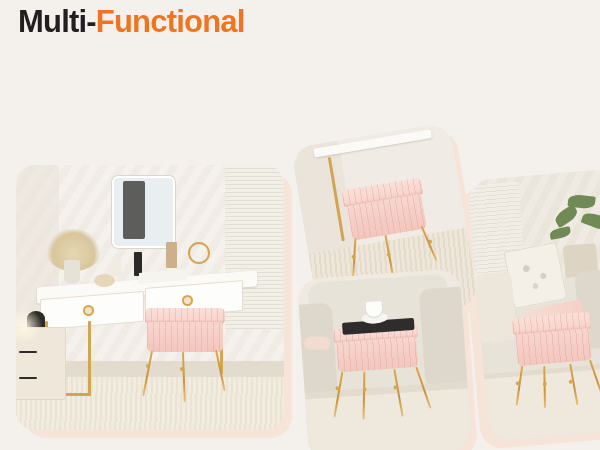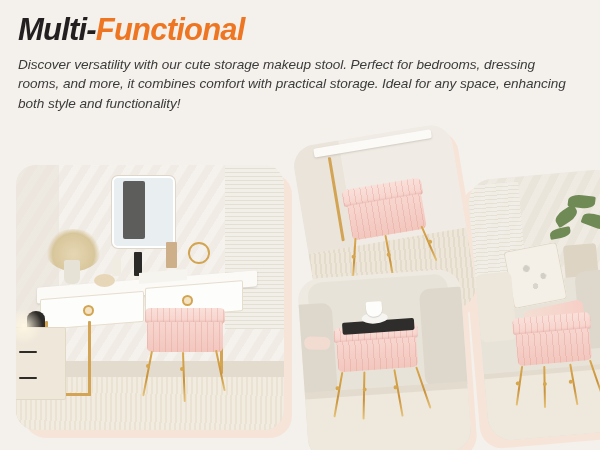--- a/index.html
+++ b/index.html
@@ -19,23 +19,22 @@
     width: 600px;
     height: 450px;
     background: #f4f1ec;
     overflow: hidden;
   }
 
   
   #header {
     position: absolute;
     left: 18px;
-    top: 14px;
+    top: 6px;
     width: 566px;
-    font-style: italic;
   }
   #headline {
     font-size: 31px;
     font-weight: bold;
     letter-spacing: -0.8px;
     line-height: 1.05;
     margin: 0 0 8px 0;
     white-space: nowrap;
   }
   .hl-dark { color: #231f20; }
@@ -330,21 +329,20 @@
     border-radius: 6px;
   }
 </style>
 </head>
 <body>
 
 <div id="page">
 
   <div id="header">
     <h1 id="headline"><span class="hl-dark">Multi-</span><span class="hl-accent">Functional</span></h1>
-    <p id="subcopy">Discover versatility with our cute storage makeup stool. Perfect for bedrooms, dressing rooms, and more, it combines comfort with practical storage. Ideal for any space, enhancing both style and functionality!</p>
   </div>
 
   <div id="gallery">
 
     <div class="shadow" id="shadow-vanity"></div>
     <div class="shadow" id="shadow-tilt-top"></div>
     <div class="shadow" id="shadow-tilt-bottom"></div>
     <div class="shadow" id="shadow-living"></div>
 
     <div class="panel" id="panel-vanity">

